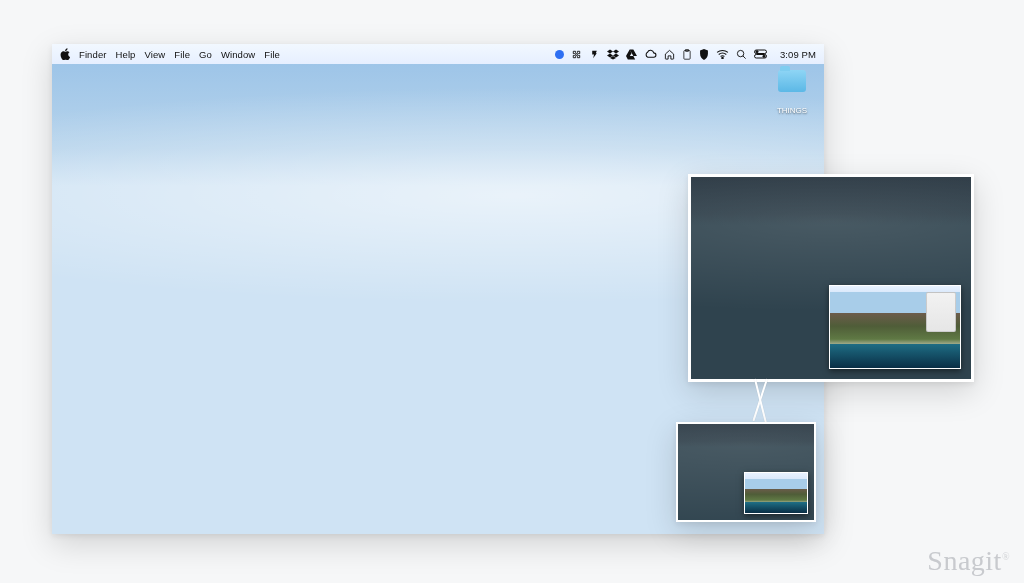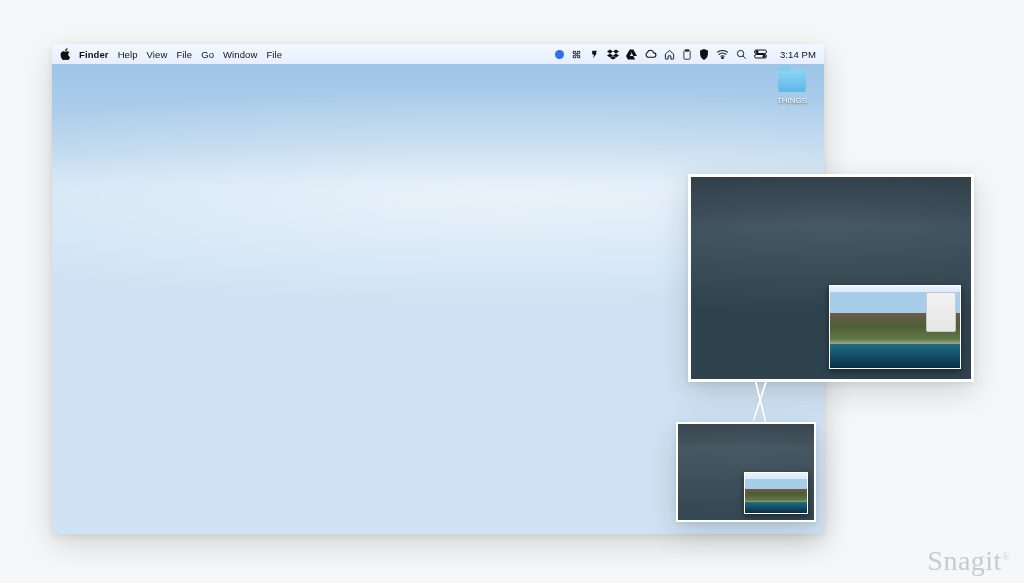--- a/index.html
+++ b/index.html
@@ -36,21 +36,21 @@
     align-items: center;
     background: linear-gradient(#f2f8ff, #e6efff);
     color: #111;
     padding: 0 8px;
     font-size: 9.5px;
     letter-spacing: .1px;
     user-select: none;
   }
   .menubar .apple-icon svg { display:block; }
   .menubar .left { display:flex; align-items:center; gap:9px; }
-  .menubar .left .app-active { font-weight:700; }
+  .menubar .left .app-active { font-weight:400; }
   .menubar .spacer { flex:1; }
   .menubar .right { display:flex; align-items:center; gap:7px; }
   .menubar .right svg { display:block; }
   .menubar .clock { margin-left:6px; }
 
   
   .wallpaper {
     position:absolute; inset:20px 0 0 0;
     background:
       
@@ -73,21 +73,21 @@
 
   
   .desktop-folder {
     position:absolute;
     top: 26px;
     right: 12px;
     width: 40px;
     display:flex;
     flex-direction:column;
     align-items:center;
-    gap:4px;
+    gap:14px;
     color:#fff;
     text-shadow: 0 1px 2px rgba(0,0,0,.6);
     font-size: 8px;
   }
   .desktop-folder .folder-glyph {
     width: 28px; height: 22px;
     background: linear-gradient(#8ed5f5,#5cb8e6);
     border-radius: 3px;
     position:relative;
   }
@@ -271,21 +271,21 @@
           </svg>
       </span>
       <span>
         <svg width="13" height="10" viewBox="0 0 26 18" fill="none" stroke="#111" stroke-width="2">
             <rect x="1" y="1" width="24" height="7" rx="3.5"></rect>
             <rect x="1" y="10" width="24" height="7" rx="3.5"></rect>
             <circle cx="6" cy="4.5" r="2.2" fill="#111"></circle>
             <circle cx="20" cy="13.5" r="2.2" fill="#111"></circle>
           </svg>
       </span>
-      <span class="clock">3:14 PM</span>
+      <span class="clock">3:09 PM</span>
     </div>
   </div>
 
   <div class="wallpaper"></div>
 
   <div class="desktop-folder">
     <div class="folder-glyph"></div>
     <div>THINGS</div>
   </div>
 </div>

